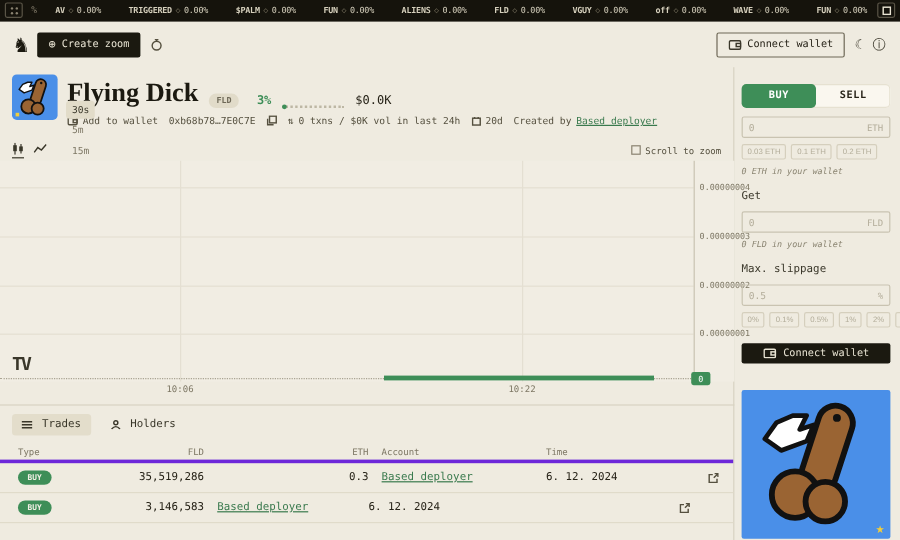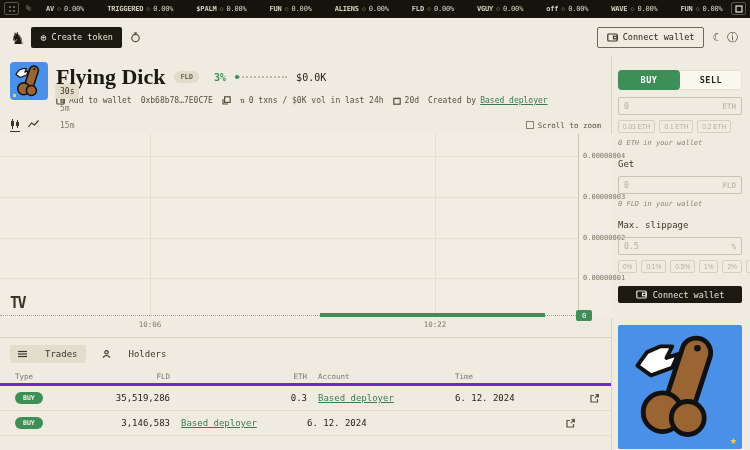--- a/index.html
+++ b/index.html
@@ -35,21 +35,21 @@
   .hspacer { flex:1; }
   .btn-outline { height:21px; background:transparent; border:1px solid #6E6857; border-radius:2px; color:#262217; font:8.5px "DejaVu Sans Mono",monospace; display:flex; align-items:center; gap:5px; padding:0 9px; cursor:pointer; }
   .hicon { font-size:11px; color:#3A372A; cursor:pointer; }
 
   
   .main-left { position:absolute; left:0; top:56px; width:612px; bottom:0; border-right:1px solid #D8D3C2; }
 
   .token-head { position:absolute; top:6px; left:10px; right:0; height:52px; }
   .avatar { position:absolute; left:0; top:0; width:38px; height:38px; border-radius:4px; background:#4A8FE8; overflow:hidden; }
   .avatar .minidot { position:absolute; left:3px; bottom:3px; width:3px; height:3px; background:#F2CE3C; }
-  .title-row { position:absolute; left:46px; top:2px; display:flex; align-items:center; gap:9px; }
+  .title-row { position:absolute; left:46px; top:2px; display:flex; align-items:flex-end; gap:9px; }
   .token-title { font-family:"Liberation Serif","DejaVu Serif",serif; font-weight:bold; font-size:22px; color:#1B1910; }
   .badge { background:#E1DBC9; color:#6E6857; font-size:7px; font-weight:bold; padding:2px 6px; border-radius:7px; }
   .pct { color:#3E8E58; font-weight:bold; font-size:10px; margin-left:6px; }
   .prog-track { width:52px; border-top:2px dotted #BDB7A4; position:relative; }
   .prog-track .dot { position:absolute; left:0px; top:-3px; width:4px; height:4px; border-radius:50%; background:#3E8E58; }
   .mcap { font-size:10px; color:#262217; }
   .meta-row { position:absolute; left:46px; top:34px; display:flex; align-items:center; gap:9px; font-size:8px; color:#55503F; white-space:nowrap; }
   .meta-item { display:flex; align-items:center; gap:4px; }
   .glink { color:#3A7A4E; text-decoration:underline; cursor:pointer; }
 
@@ -72,21 +72,21 @@
   .priceline { position:absolute; top:181px; left:0; width:578px; border-top:1px dotted #A9A392; }
   .pricebar { position:absolute; top:179px; left:320px; width:225px; height:4px; background:#3E8E58; }
   .pricebadge { position:absolute; top:176px; left:576px; width:16px; height:11px; background:#3E8E58; color:#fff; font-size:7px; display:flex; align-items:center; justify-content:center; border-radius:2px; }
   .tvmark { position:absolute; left:10px; bottom:6px; font-size:15px; font-weight:bold; letter-spacing:-1.5px; color:#3A372A; }
   .xlab { position:absolute; top:264px; transform:translateX(-50%); font-size:7.5px; color:#7D7764; }
 
   .section-div { position:absolute; top:281px; left:0; width:612px; border-top:1px solid #D8D3C2; }
 
   
   .tabs { position:absolute; top:289px; left:10px; display:flex; align-items:center; gap:8px; }
-  .tab { display:flex; align-items:center; gap:18px; font-size:9px; color:#3A372A; padding:4px 8px; border-radius:3px; cursor:pointer; }
+  .tab { display:flex; align-items:center; gap:8px; font-size:9px; color:#3A372A; padding:4px 8px; border-radius:3px; cursor:pointer; }
   .tab.active { background:#E3DDCB; }
   .trades-table { position:absolute; top:314px; left:0; right:0; }
   .trow { display:grid; grid-template-columns:55px 100px 137px 148px 120px 1fr; align-items:center; padding-left:15px; padding-right:12px; }
   .trow .c-fld, .trow .c-eth { text-align:right; }
   .trow .c-acct { padding-left:11px; }
   .thead { height:16px; font-size:7.5px; color:#7D7764; border-bottom:3px solid #6d28d9; }
   .tdata { height:25px; font-size:9px; border-bottom:1px solid #E0DBCA; }
   .pill-buy { display:inline-block; background:#3E8E58; color:#F3F0E5; font-size:6.5px; font-weight:bold; padding:2px 8px; border-radius:8px; }
   .c-link { justify-self:end; cursor:pointer; }
 
@@ -160,21 +160,21 @@
     <svg width="8" height="8" class="ic-light">
         <rect x="1" y="1" width="6" height="6"></rect>
       </svg>
   </span>
 </div>
 
 <div class="header">
   <span class="logo">♞</span>
   <button class="btn-dark">
     <span class="plus">⊕</span>
-    <span>Create token</span>
+    <span>Create zoom</span>
   </button>
   <span>
     <svg width="11" height="11" class="ic">
         <circle cx="5.5" cy="6" r="3.7"></circle>
         <line x1="5.5" y1="2.3" x2="5.5" y2="0.8"></line>
         <line x1="4" y1="1" x2="7" y2="1"></line>
       </svg>
   </span>
   <span class="hspacer"></span>
   <button class="btn-outline">

